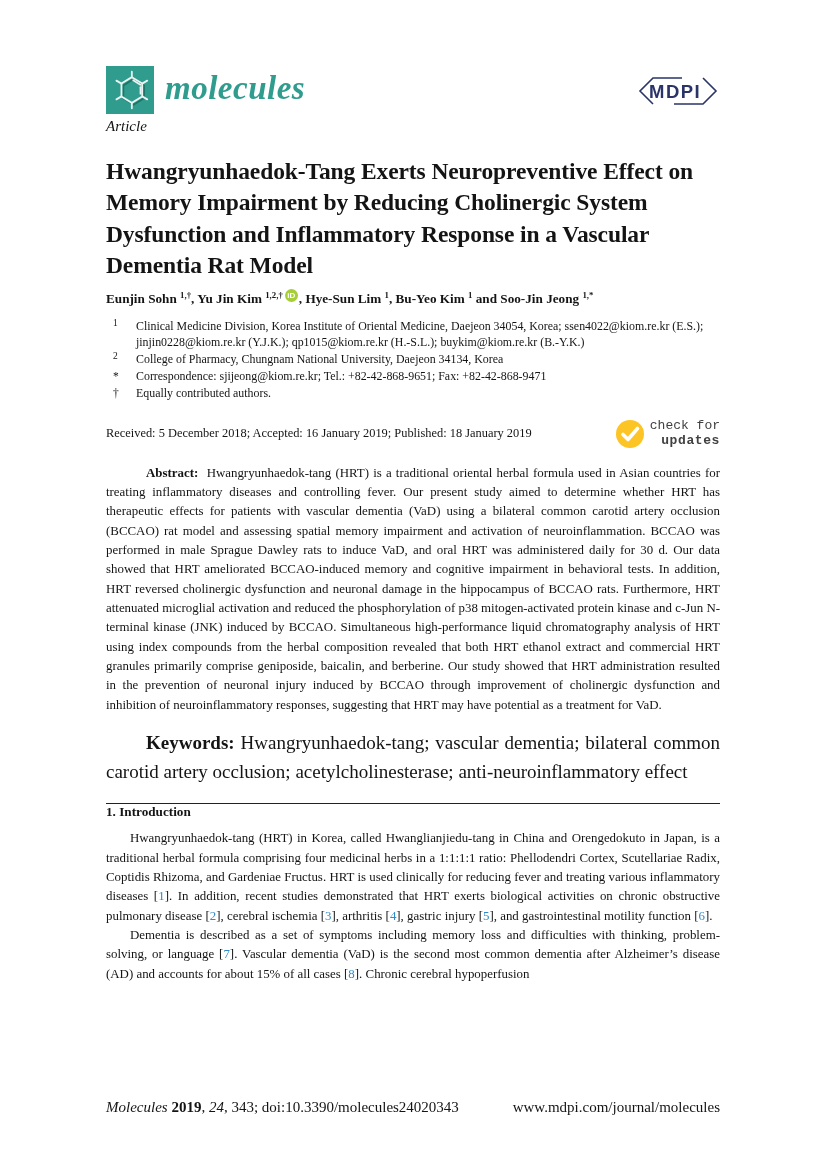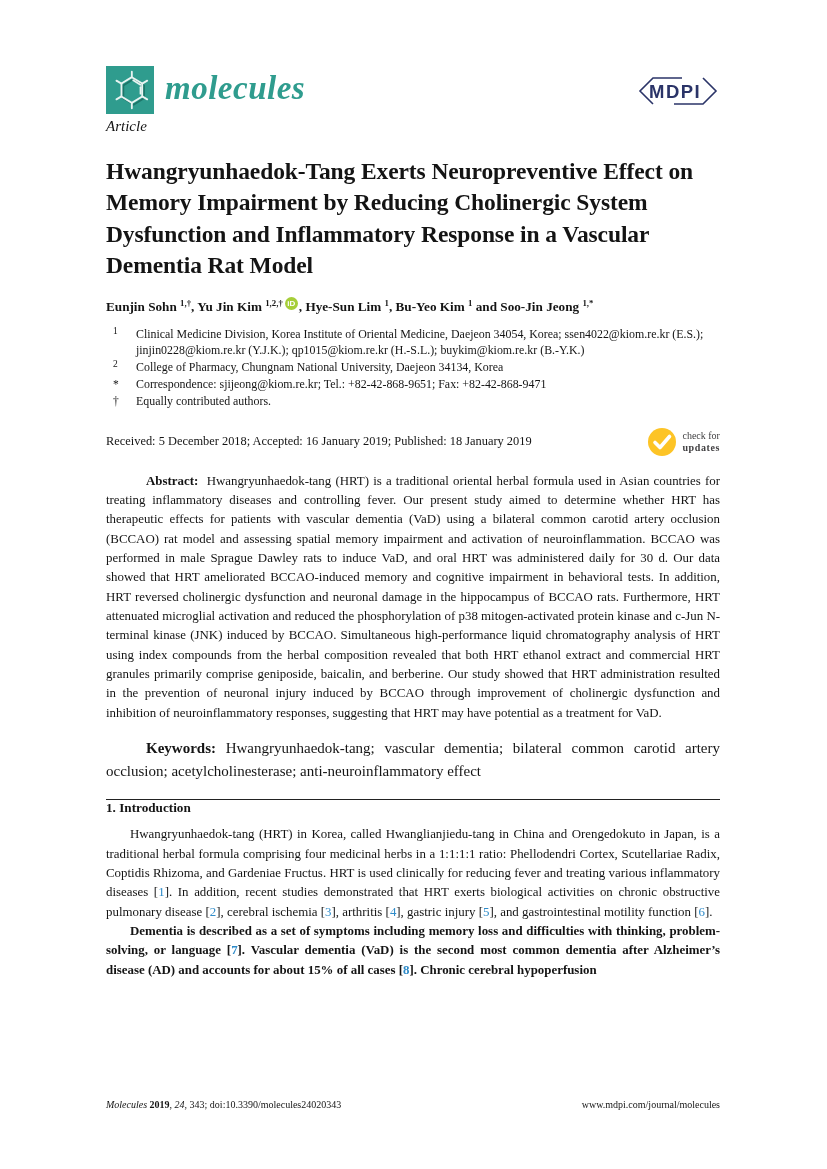--- a/index.html
+++ b/index.html
@@ -16,58 +16,58 @@
   .brand { display:flex; align-items:center; gap:11px; }
   .brand-box { width:48px; height:48px; background:#2f9c8e; flex:none; display:flex; align-items:center; justify-content:center; }
   .brand-name { color:#2f9c8e; font-size:33px; font-style:italic; font-weight:bold; letter-spacing:.5px; padding-bottom:4px; }
   .mdpi-logo { margin-top:10px; }
 
   .article-type { margin-top:4px; font-style:italic; font-size:15px; }
 
   .paper-title { margin-top:21px; font-size:23.5px; font-weight:bold; line-height:1.33; letter-spacing:-0.1px; }
 
   
-  .authors { margin-top:16px; font-size:13.2px; font-weight:bold; white-space:nowrap; }
+  .authors { margin-top:8px; font-size:13.2px; font-weight:bold; white-space:nowrap; }
   .authors sup { font-size:8.8px; }
   .orcid {
     display:inline-block; width:13px; height:13px; border-radius:50%;
     background:#a6ce39; color:#fff; font-family:"Liberation Sans", sans-serif;
     font-size:8px; font-weight:bold; line-height:13px; text-align:center;
     vertical-align:super; margin:0 1px 0 2px;
   }
 
   
   .affiliations { margin-top:12px; font-size:11.9px; line-height:1.33; }
   .aff-row { display:flex; margin-bottom:1px; }
   .aff-marker { flex:none; width:30px; padding-left:7px; font-size:11.5px; }
   .aff-marker.m-sup { font-size:9.5px; position:relative; top:-2px; }
   .aff-text { flex:1; }
 
   
   .dates-row { margin-top:17px; display:flex; justify-content:space-between; align-items:center;gap:9px; }
   .dates { font-size:12.4px; }
   .badge { display:flex; align-items:center; gap:5px; cursor:pointer; }
-  .badge-text { font-family:Liberation Serif, serif; font-size:10px; line-height:1.12; color:#414042; }
+  .badge-text { font-family:Liberation Mono, monospace; font-size:13px; line-height:1.12; color:#414042;text-align:right; }
   .badge-text .b2 { font-weight:bold; letter-spacing:.6px; }
 
   
   .abstract { margin-top:15px; font-size:12.9px; line-height:1.5; text-align:justify; }
-  .keywords { margin-top:14px; font-size:15px; line-height:1.5; text-align:justify; }
+  .keywords { margin-top:14px; font-size:19px; line-height:1.5; text-align:justify; }
   .lbl { font-weight:bold;margin-left:40px; }
 
   .divider { margin-top:17px; border-top:1.2px solid #222; }
 
   
   .section-heading { font-size:13.2px; font-weight:bold; }
   .body-para { margin-top:9px; font-size:12.9px; line-height:1.5; text-align:justify; text-indent:24px; }
-  .body-para + .body-para { margin-top:0;font-weight:bold; }
+  .body-para + .body-para { margin-top:0; }
   .cite { color:#2e8bc9; }
 
   
-  .footer { position:absolute; top:1099px; left:106px; width:614px; display:flex; justify-content:space-between; font-size:10px; }
+  .footer { position:absolute; top:1099px; left:106px; width:614px; display:flex; justify-content:space-between; font-size:15px; }
   .footer .it { font-style:italic; }
   .footer .bd { font-weight:bold; }
 </style>
 </head>
 <body>
 
 <div class="content">
 
   <div class="header-row">
     <div class="brand">

